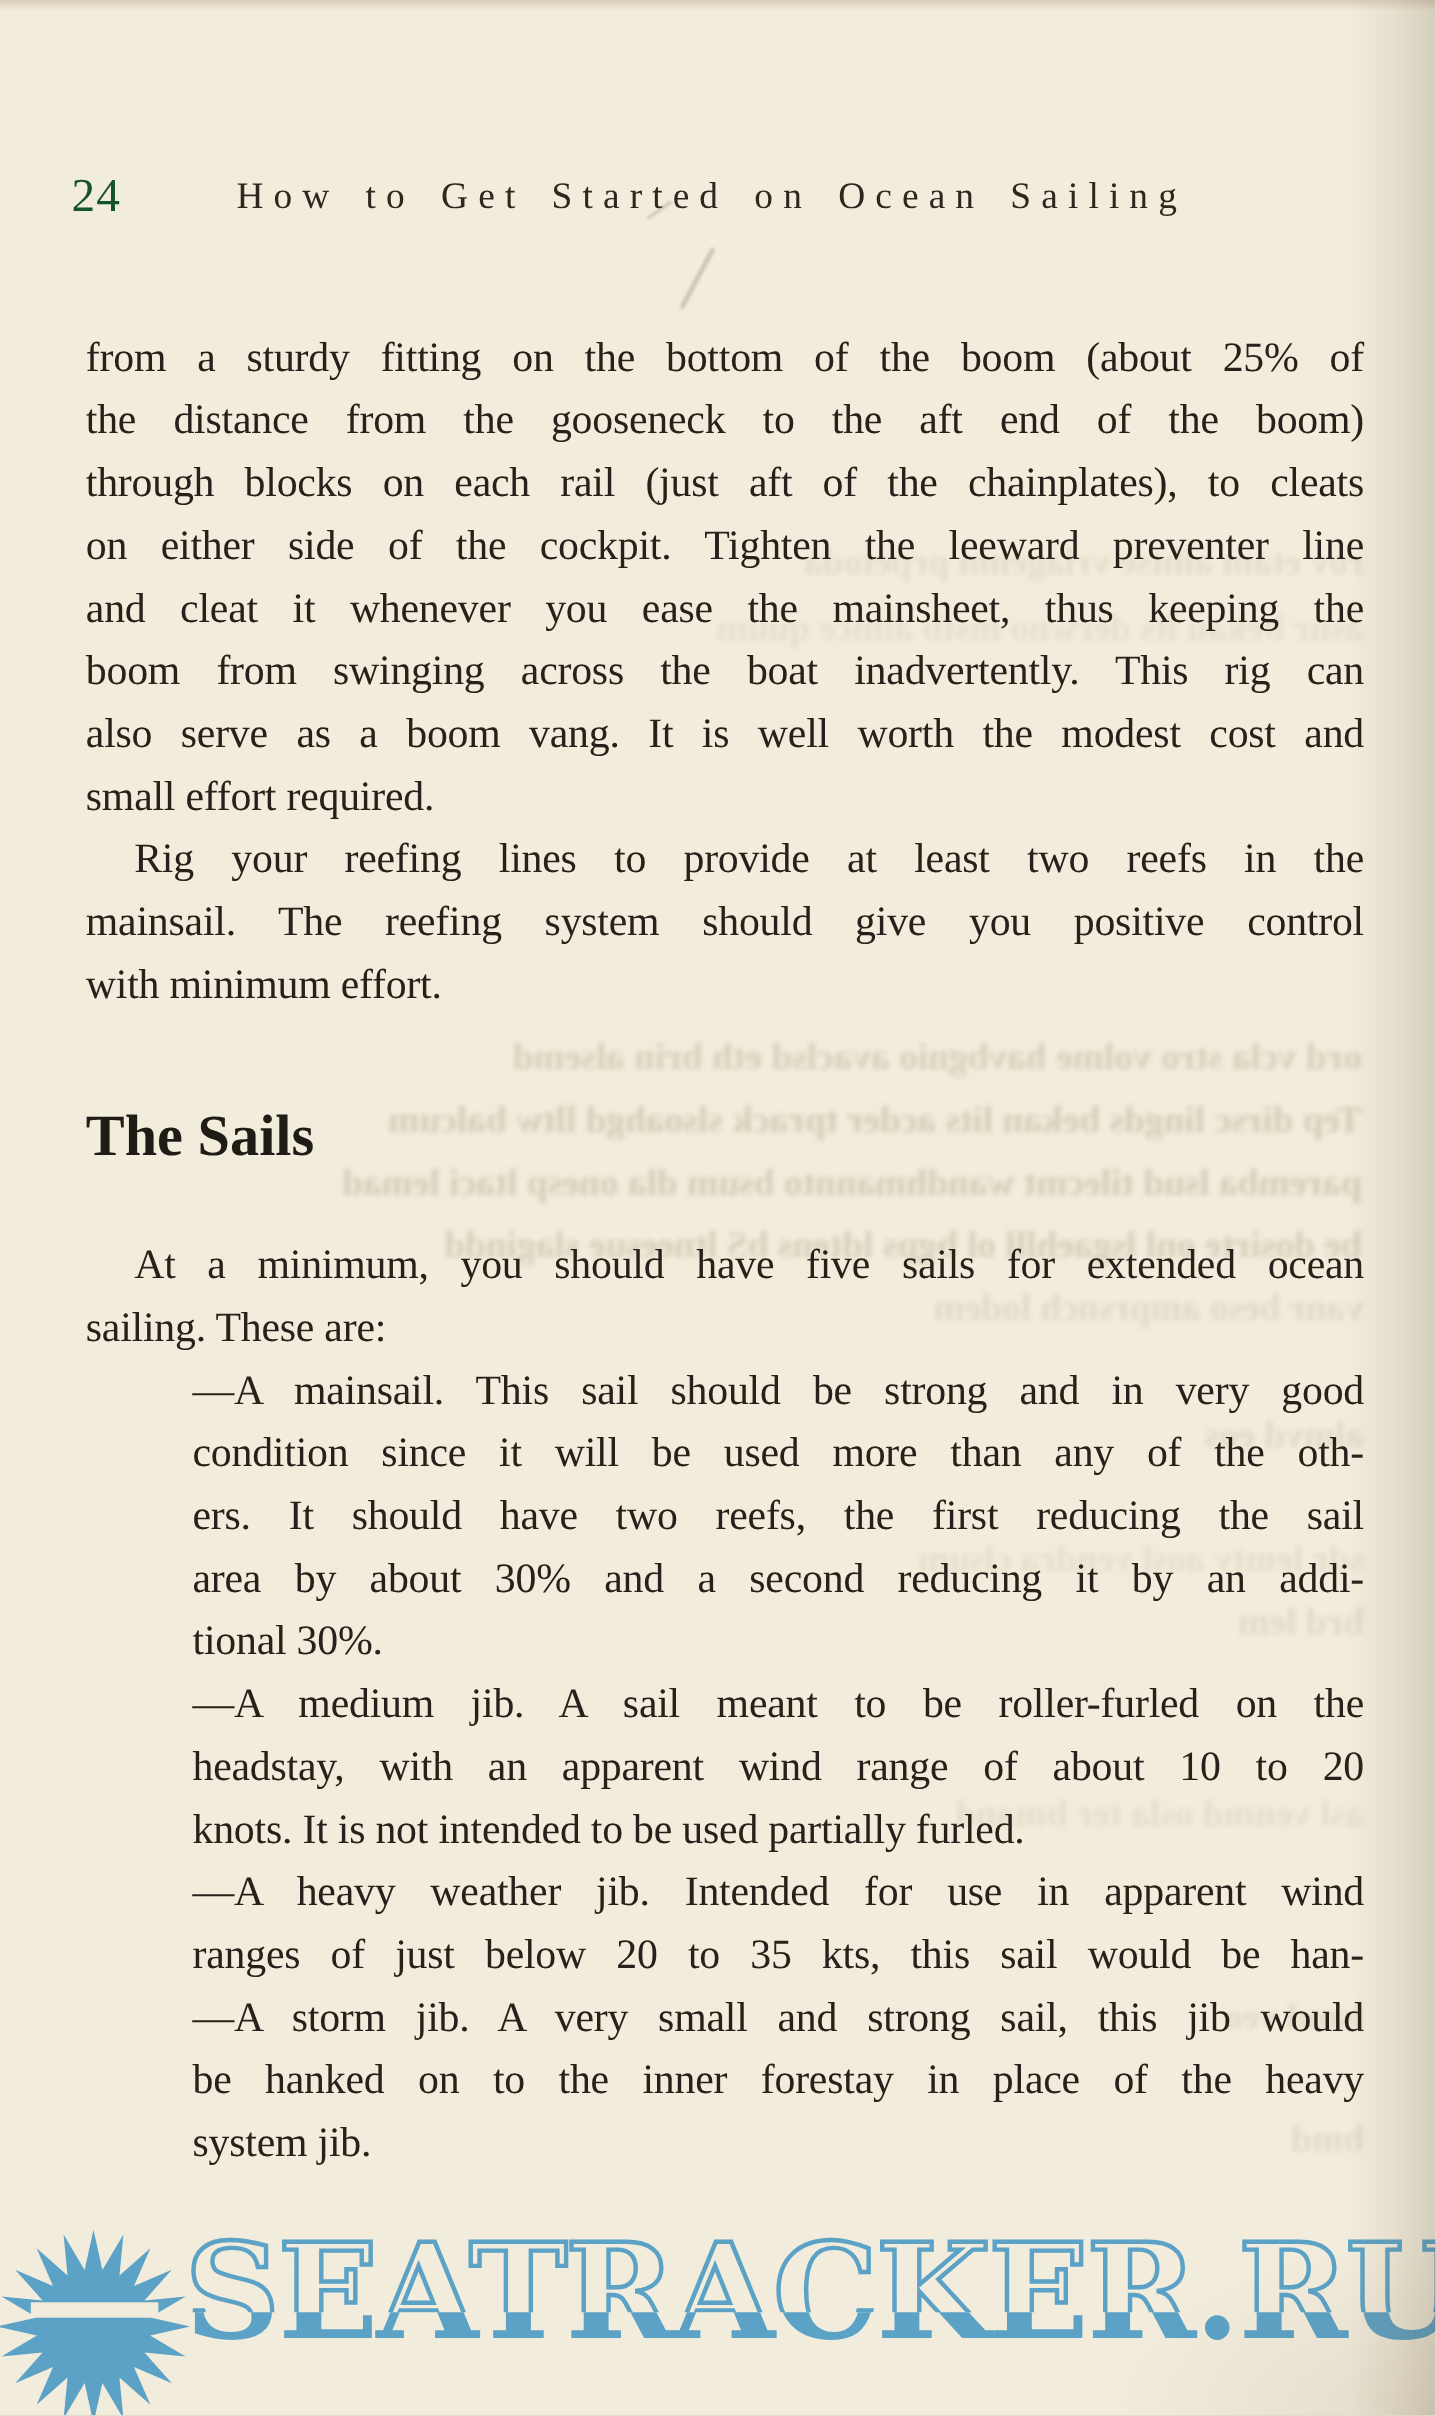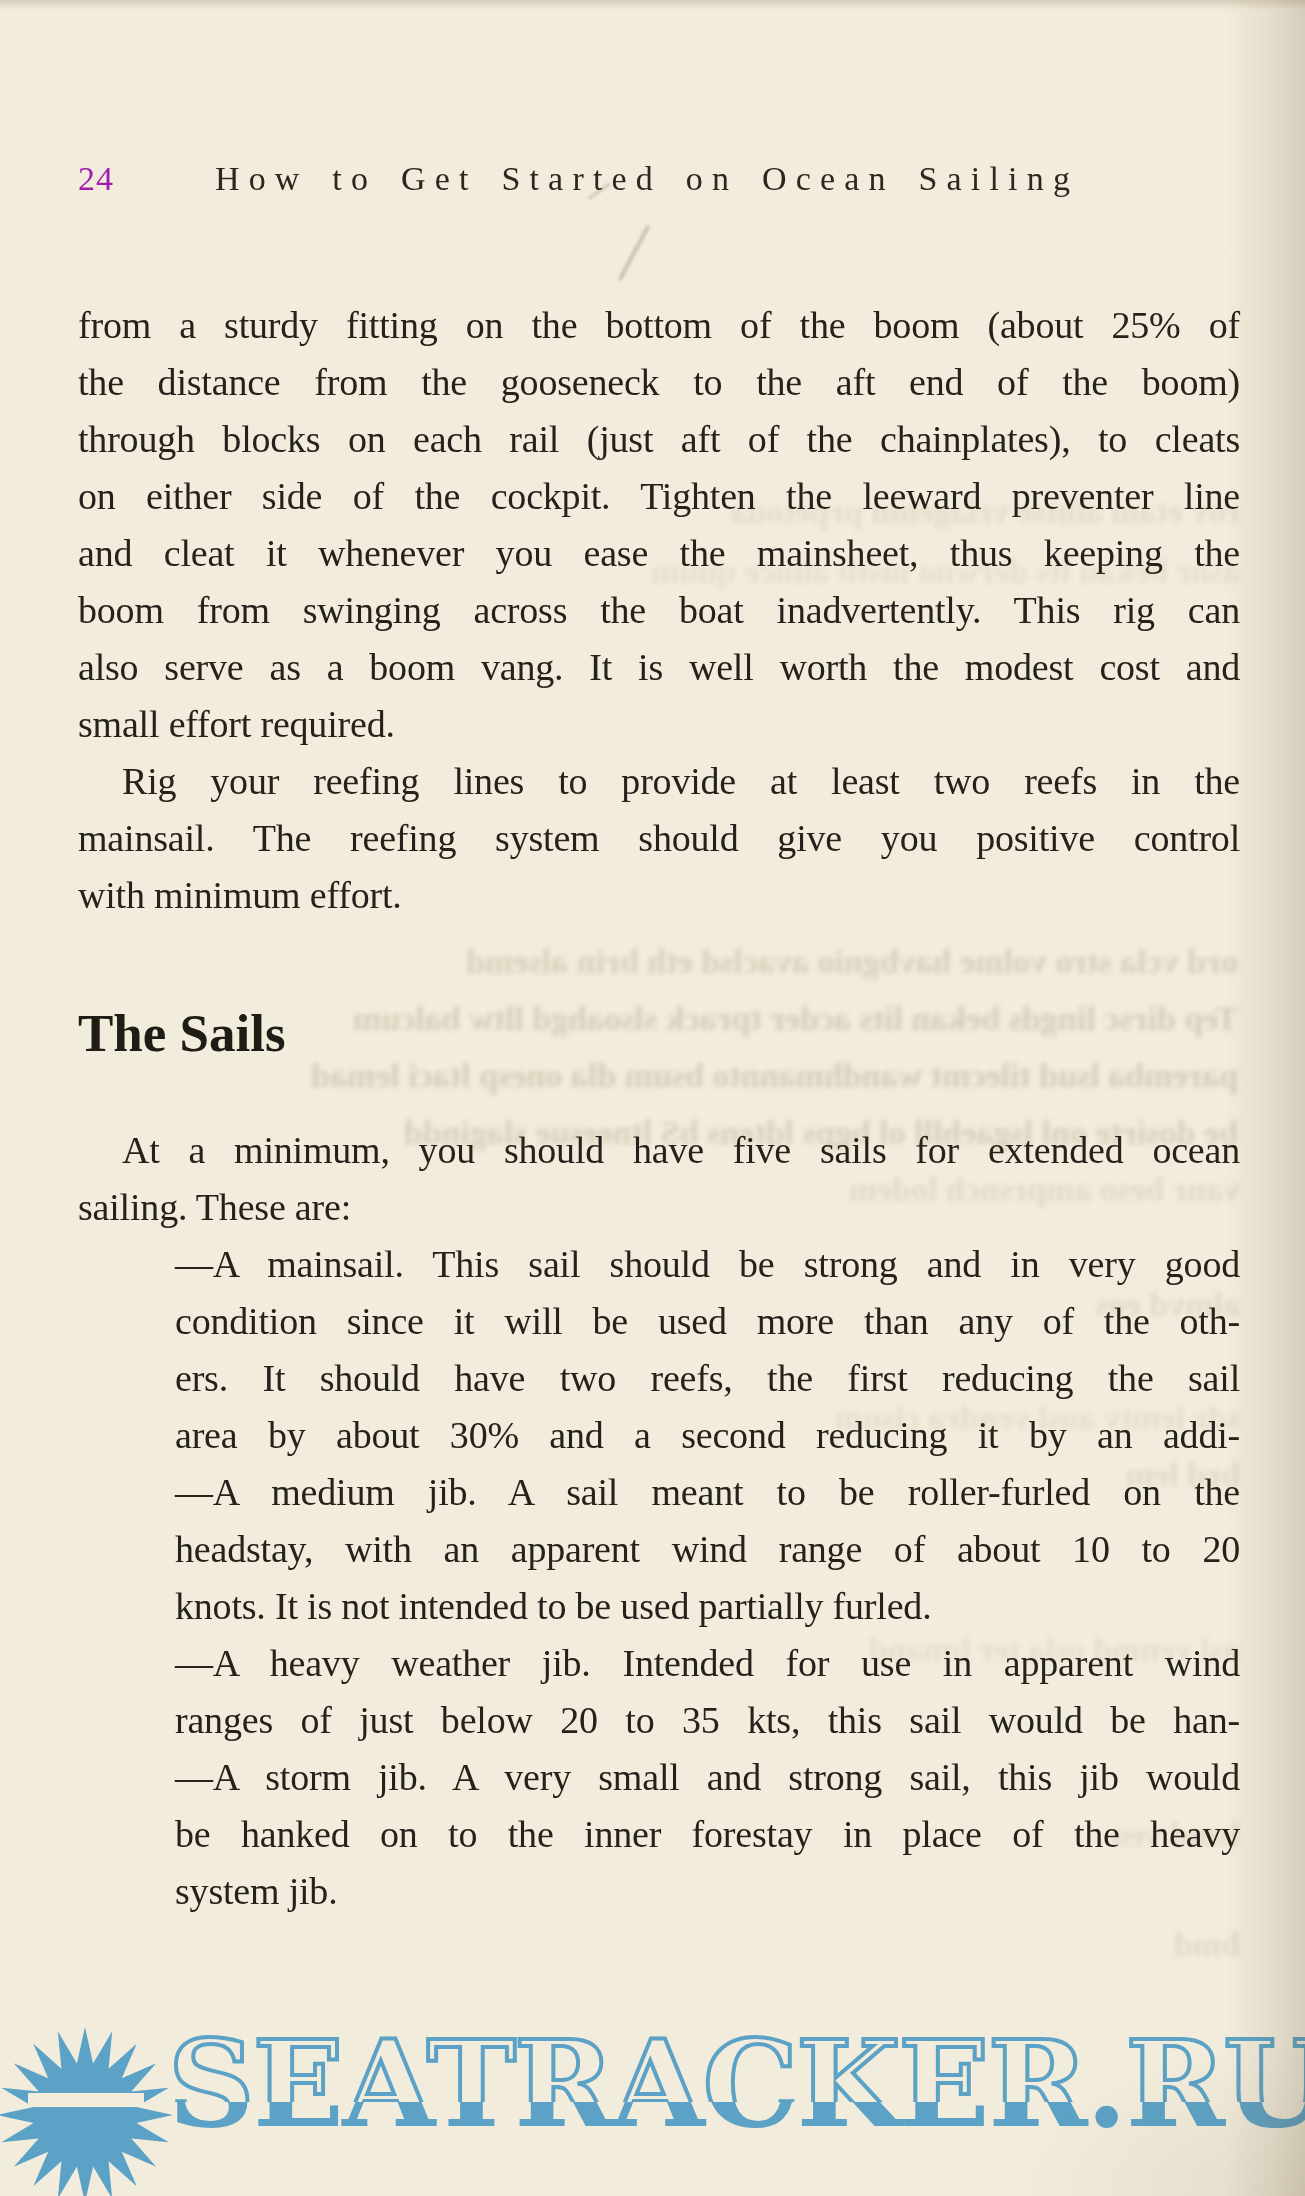--- a/index.html
+++ b/index.html
@@ -10,22 +10,22 @@
   }
   
   .edge-top { position:absolute; left:0; top:0; width:100%; height:10px; z-index:10;
     background:linear-gradient(to bottom, rgba(150,130,100,0.28), rgba(150,130,100,0)); pointer-events:none; }
   .edge-right { position:absolute; right:0; top:0; width:80px; height:100%; z-index:10;
     background:linear-gradient(to right, rgba(120,100,70,0), rgba(120,100,70,0.10) 55%, rgba(100,85,60,0.20)); pointer-events:none; }
   .edge-bottomright { position:absolute; right:0; bottom:0; width:300px; height:160px; z-index:10;
     background:radial-gradient(ellipse at bottom right, rgba(110,95,65,0.12), rgba(110,95,65,0) 70%); pointer-events:none; }
 
   .header-pagenum {
-    position:absolute; left:78px; top:160px; z-index:3;
-    font-size:34px; line-height:38px; color:#a21caf; letter-spacing:1px;
+    position:absolute; left:65px; top:160px; z-index:3;
+    font-size:43px; line-height:38px; color:#14532d; letter-spacing:1px;
   }
   .header-title {
     position:absolute; left:66px; top:160px; width:1162px; z-index:3;
     text-align:center; font-size:34px; line-height:38px; color:#2c2820;
     letter-spacing:0.27em; word-spacing:0.18em; white-space:nowrap;
   }
 
   .content {
     position:absolute; left:78px; top:297px; width:1162px; z-index:3;
     font-size:38px; line-height:57px; letter-spacing:-0.2px; color:#26211a;
@@ -100,20 +100,21 @@
     <h2 class="section-heading">The Sails</h2>
     <div class="para indent-first">
         <div class="line">At a minimum, you should have five sails for extended ocean</div>
         <div class="line last">sailing. These are:</div>
       </div>
     <div class="list-item">
         <div class="line">—A mainsail. This sail should be strong and in very good</div>
         <div class="line">condition since it will be used more than any of the oth-</div>
         <div class="line">ers. It should have two reefs, the first reducing the sail</div>
         <div class="line">area by about 30% and a second reducing it by an addi-</div>
+        <div class="line last">tional 30%.</div>
       </div>
     <div class="list-item">
         <div class="line">—A medium jib. A sail meant to be roller-furled on the</div>
         <div class="line">headstay, with an apparent wind range of about 10 to 20</div>
         <div class="line last">knots. It is not intended to be used partially furled.</div>
       </div>
     <div class="list-item">
         <div class="line">—A heavy weather jib. Intended for use in apparent wind</div>
         <div class="line">ranges of just below 20 to 35 kts, this sail would be han-</div>
       </div>

